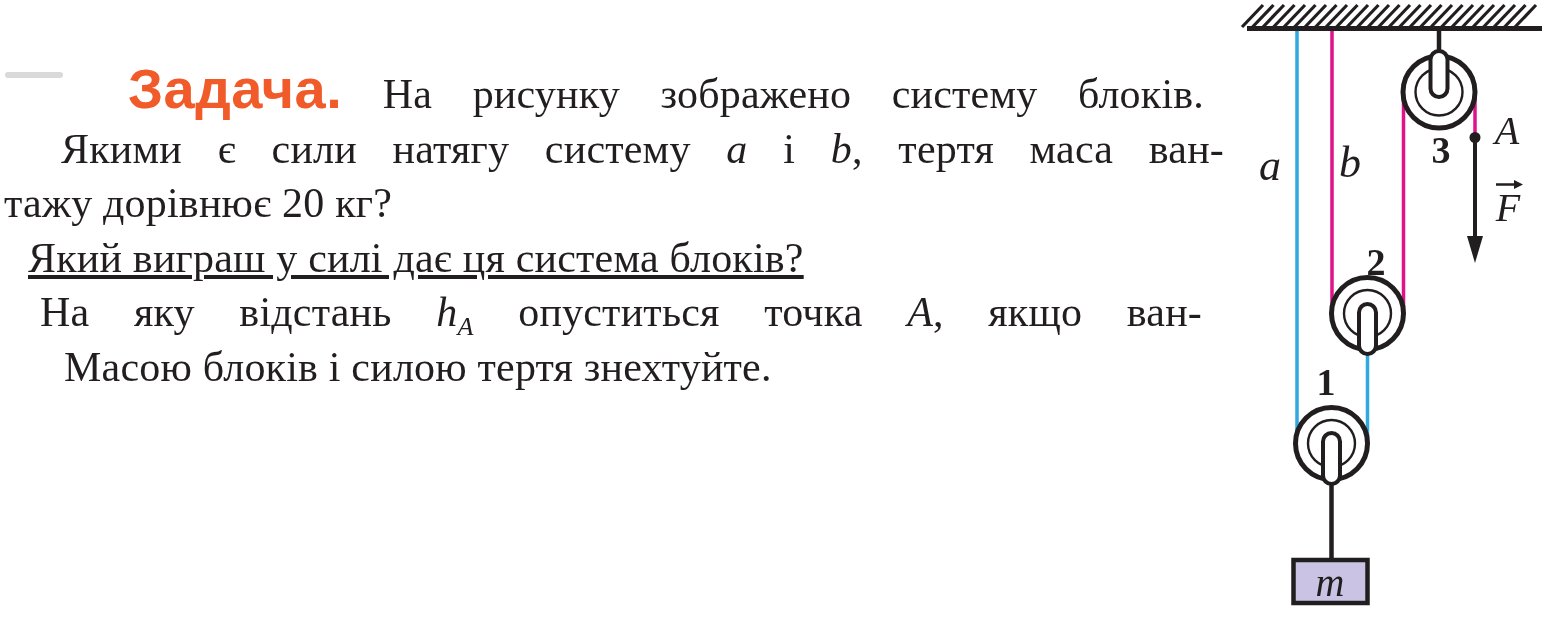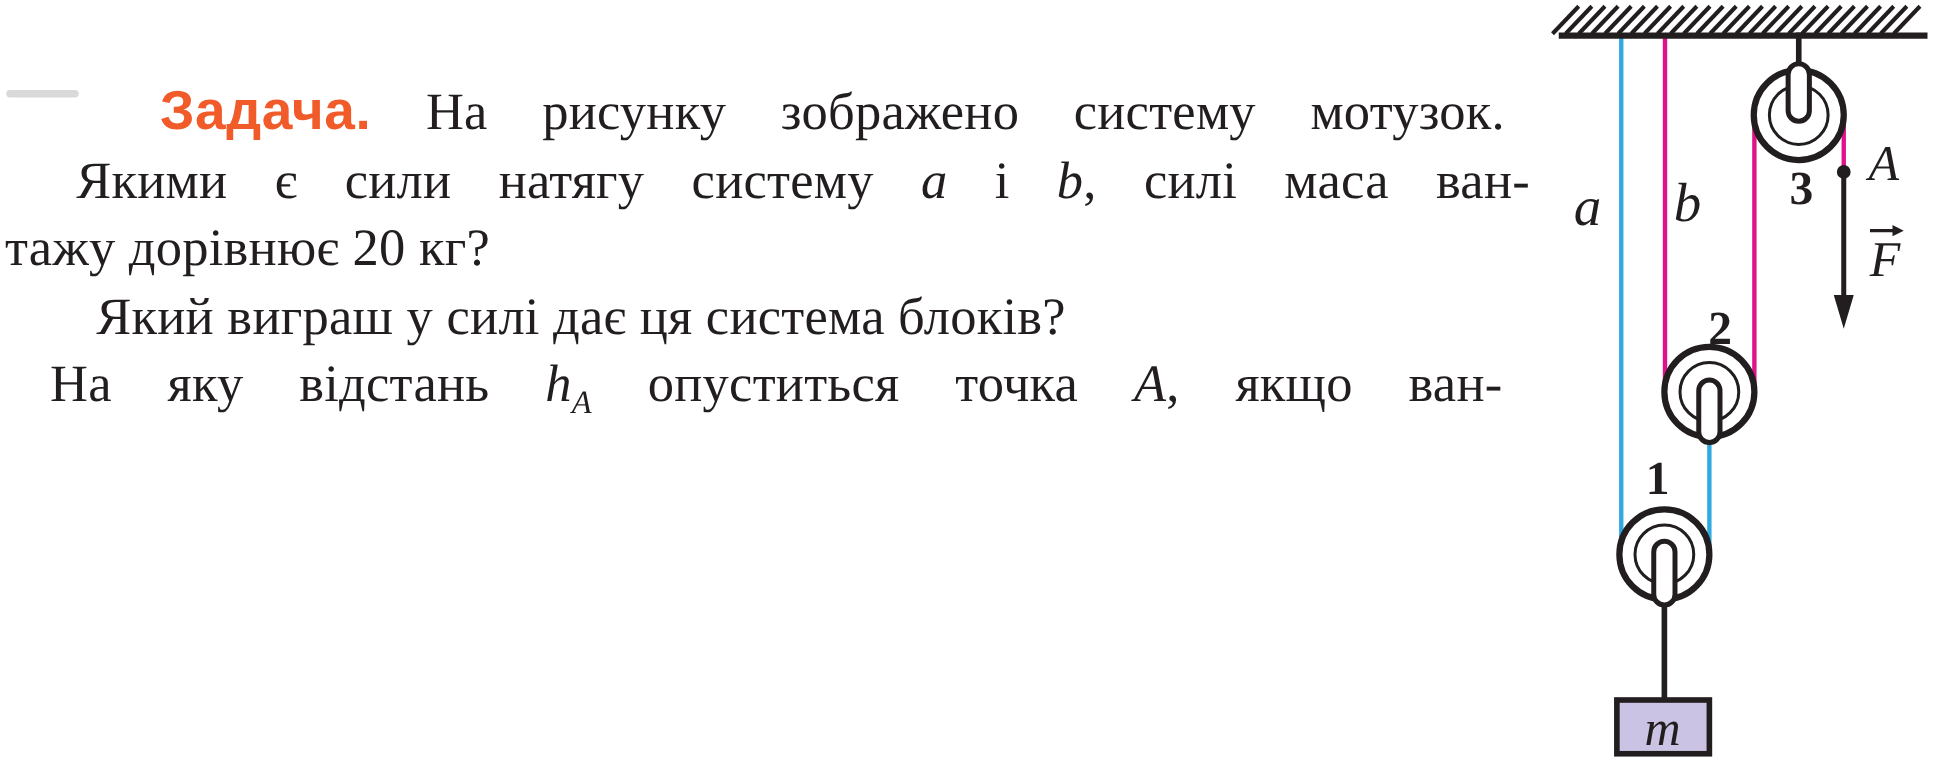--- a/index.html
+++ b/index.html
@@ -20,45 +20,46 @@
     position: absolute; left: 4px; top: 62px;
     width: 1230px;
     font-size: 42px; line-height: 54.5px;
     letter-spacing: 0.2px;
   }
   .line { white-space: normal; }
   .just { text-align: justify; text-align-last: justify; }
   .lbl {
     font-family: "Liberation Sans", sans-serif;
     font-weight: 700;
-    font-size: 44px;
+    font-size: 56px;
     letter-spacing: 0.5px;
   }
   .it { font-style: italic; }
   sub.it { font-size: 0.62em; line-height: 0; }
   .fig {
     position: absolute; left: 1230px; top: 0;
     width: 333px; height: 619px;
   }
   .fig text { font-family: "Liberation Serif", serif; }
   .fig .fig-it { font-style: italic; font-size: 44px; }
   .fig .fig-it-sm { font-style: italic; font-size: 40px; }
   .fig .fig-num { font-weight: 700; font-size: 38px; }
 </style>
 </head>
 <body>
 
 <div class="margin-dash"></div>
 
 <div class="text-col">
-  <div class="line just" style="margin-left:124px; width:1076px;"><span class="lbl" style="color: rgb(241, 90, 41);">Задача.</span><span> На рисунку зображено систему мотузок.</span></div>
-  <div class="line just" style="margin-left:57px; width:1163px;"><span>Якими є сили натягу систему </span><span class="it">a</span><span> і </span><span class="it">b</span><span>, силі маса ван-</span></div>
+  <div class="line just" style="margin-left:124px; width:1076px;"><span class="lbl" style="color: rgb(241, 90, 41);">Задача.</span><span> На рисунку зображено систему блоків.</span></div>
+  <div class="line just" style="margin-left:57px; width:1163px;"><span>Якими є сили натягу систему </span><span class="it">a</span><span> і </span><span class="it">b</span><span>, тертя маса ван-</span></div>
   <div class="line">тажу дорівнює 20 кг?</div>
-  <div class="line" style="margin-left:73px;">Який виграш у силі дає ця система блоків?</div>
+  <div class="line" style="margin-left:24px;text-decoration:underline;">Який виграш у силі дає ця система блоків?</div>
   <div class="line just" style="margin-left:36px; width:1162px;"><span>На яку відстань </span><span class="it">h</span><sub class="it">A</sub><span> опуститься точка </span><span class="it">A</span><span>, якщо ван-</span></div>
+  <div class="line" style="margin-left:60px;">Масою блоків і силою тертя знехтуйте.</div>
 </div>
 
 <svg class="fig" viewBox="0 0 333 619">
 
   <line x1="67" y1="30" x2="67" y2="444" stroke-width="3.5" stroke="#2FA9DF"></line>
   <line x1="137.5" y1="350" x2="137.5" y2="444" stroke-width="3.5" stroke="#2FA9DF"></line>
   <line x1="102" y1="30" x2="102" y2="314" stroke-width="3.5" stroke="#DE1389"></line>
   <line x1="173.5" y1="92" x2="173.5" y2="314" stroke-width="3.5" stroke="#DE1389"></line>
   <line x1="245" y1="92" x2="245" y2="137" stroke-width="3.5" stroke="#DE1389"></line>
 

